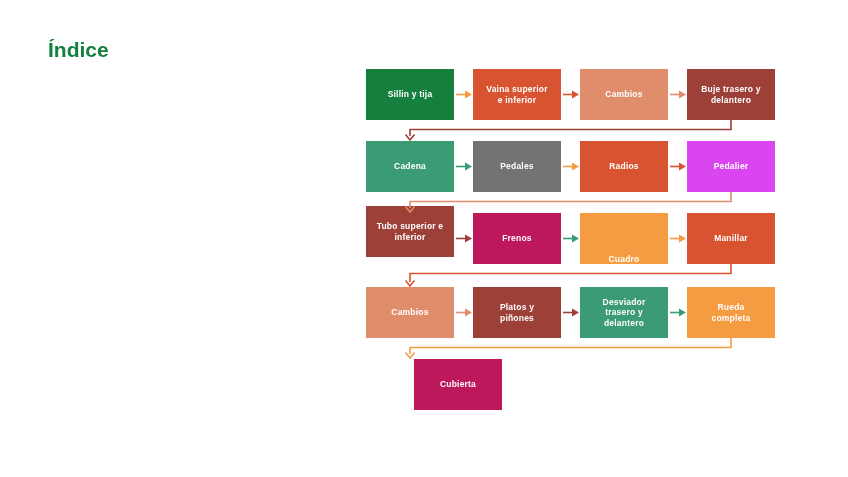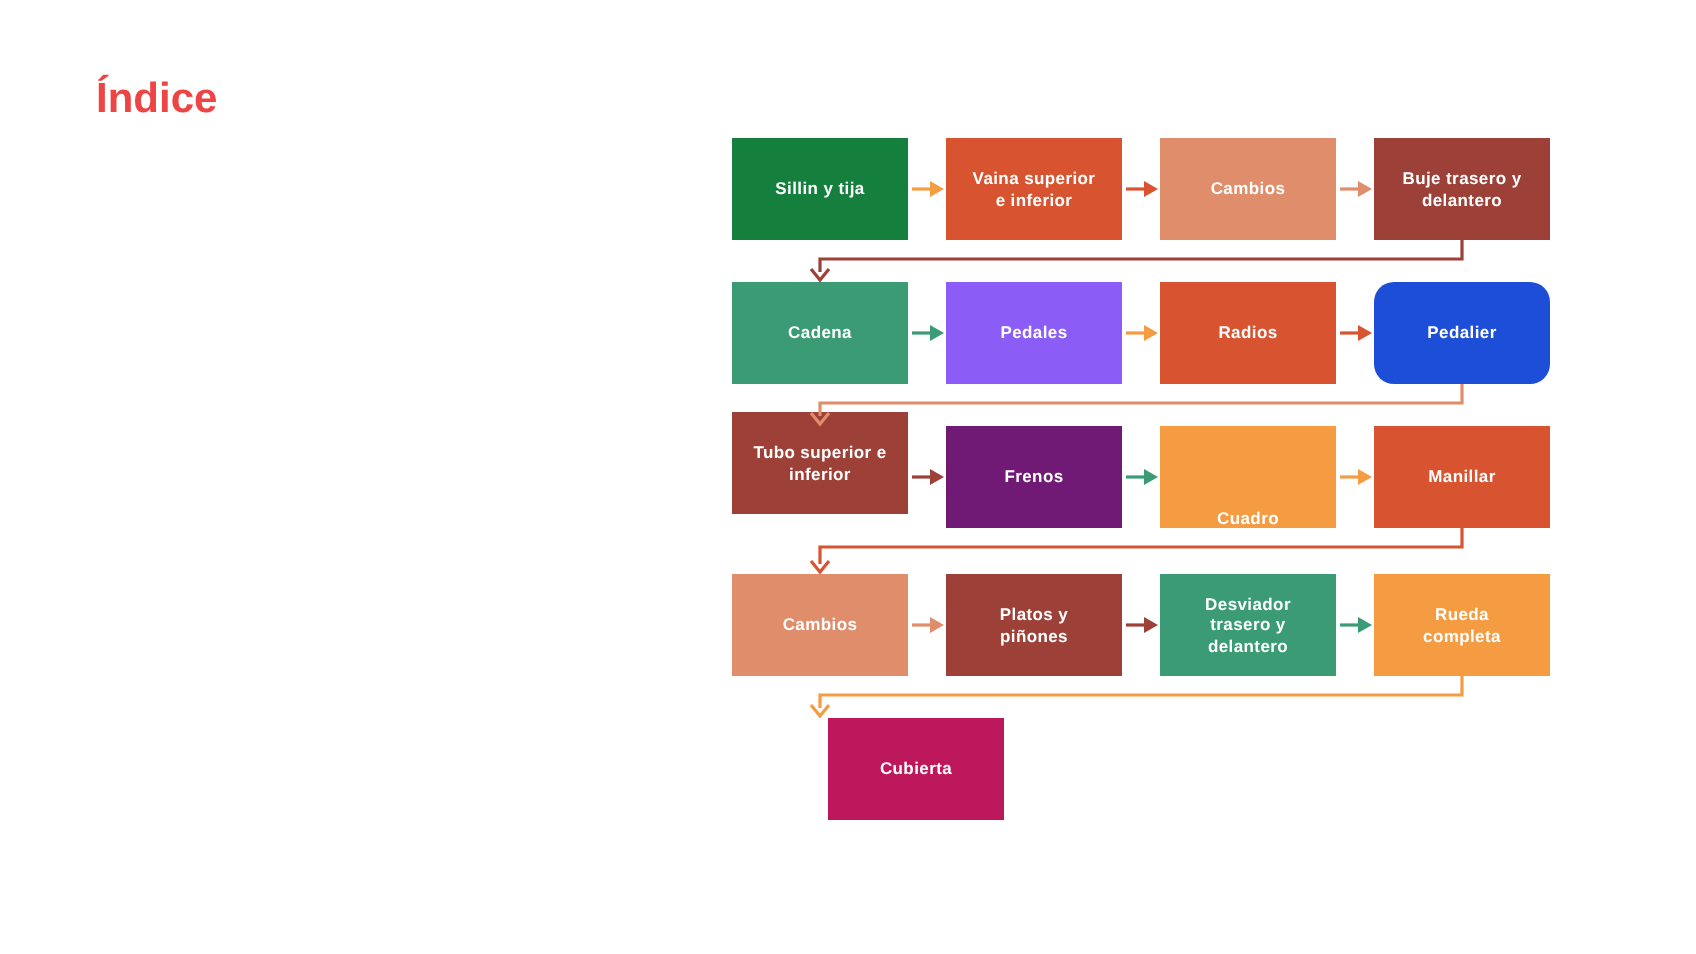--- a/index.html
+++ b/index.html
@@ -11,21 +11,21 @@
     overflow: hidden;
     font-family: "Liberation Sans", sans-serif;
   }
   .slide-title {
     position: absolute;
     left: 48px;
     top: 38px;
     margin: 0;
     font-size: 21px;
     font-weight: 700;
-    color: #ef4444;
+    color: #15803d;
     letter-spacing: 0px;
   }
   .flow-box {
     position: absolute;
     width: 88px;
     height: 51px;
     display: flex;
     flex-direction: column;
     align-items: center;
     justify-content: center;
@@ -65,34 +65,34 @@
       <div class="flow-box" style="left: 580px; top: 69px; background: rgb(224, 141, 107);">
         <div class="line">Cambios</div>
       </div>
       <div class="flow-box" style="left: 687px; top: 69px; background: rgb(157, 64, 56);">
         <div class="line">Buje trasero y</div>
         <div class="line">delantero</div>
       </div>
       <div class="flow-box" style="left: 366px; top: 141px; background: rgb(58, 155, 117);">
         <div class="line">Cadena</div>
       </div>
-      <div class="flow-box" style="left: 473px; top: 141px; background: #8b5cf6; justify-content: center;">
+      <div class="flow-box" style="left: 473px; top: 141px; background: #737373; justify-content: center;">
         <div class="line">Pedales</div>
       </div>
       <div class="flow-box" style="left: 580px; top: 141px; background: rgb(216, 83, 47);">
         <div class="line">Radios</div>
       </div>
-      <div class="flow-box" style="left: 687px; top: 141px; background: #1d4ed8; border-radius: 10px;">
+      <div class="flow-box" style="left: 687px; top: 141px; background: #d946ef;">
         <div class="line">Pedalier</div>
       </div>
       <div class="flow-box" style="left: 366px; top: 206px; background: rgb(157, 64, 56);">
         <div class="line">Tubo superior e</div>
         <div class="line">inferior</div>
       </div>
-      <div class="flow-box" style="left: 473px; top: 213px; background: #701a75;">
+      <div class="flow-box" style="left: 473px; top: 213px; background: #be185d;">
         <div class="line">Frenos</div>
       </div>
       <div class="flow-box" style="left: 580px; top: 213px; background: rgb(245, 155, 66); justify-content: flex-end;">
         <div class="line">Cuadro</div>
       </div>
       <div class="flow-box" style="left: 687px; top: 213px; background: rgb(216, 83, 47);">
         <div class="line">Manillar</div>
       </div>
       <div class="flow-box" style="left: 366px; top: 287px; background: rgb(224, 141, 107);">
         <div class="line">Cambios</div>

